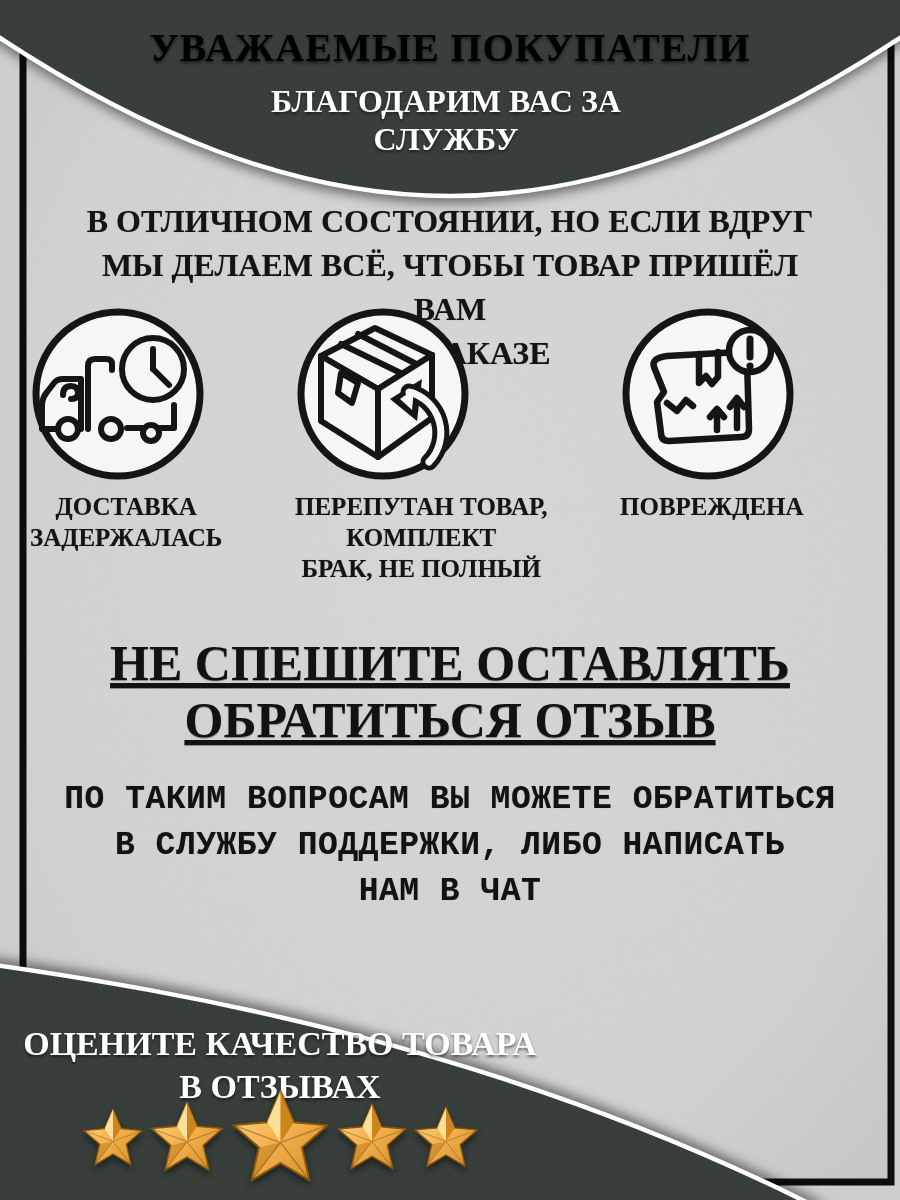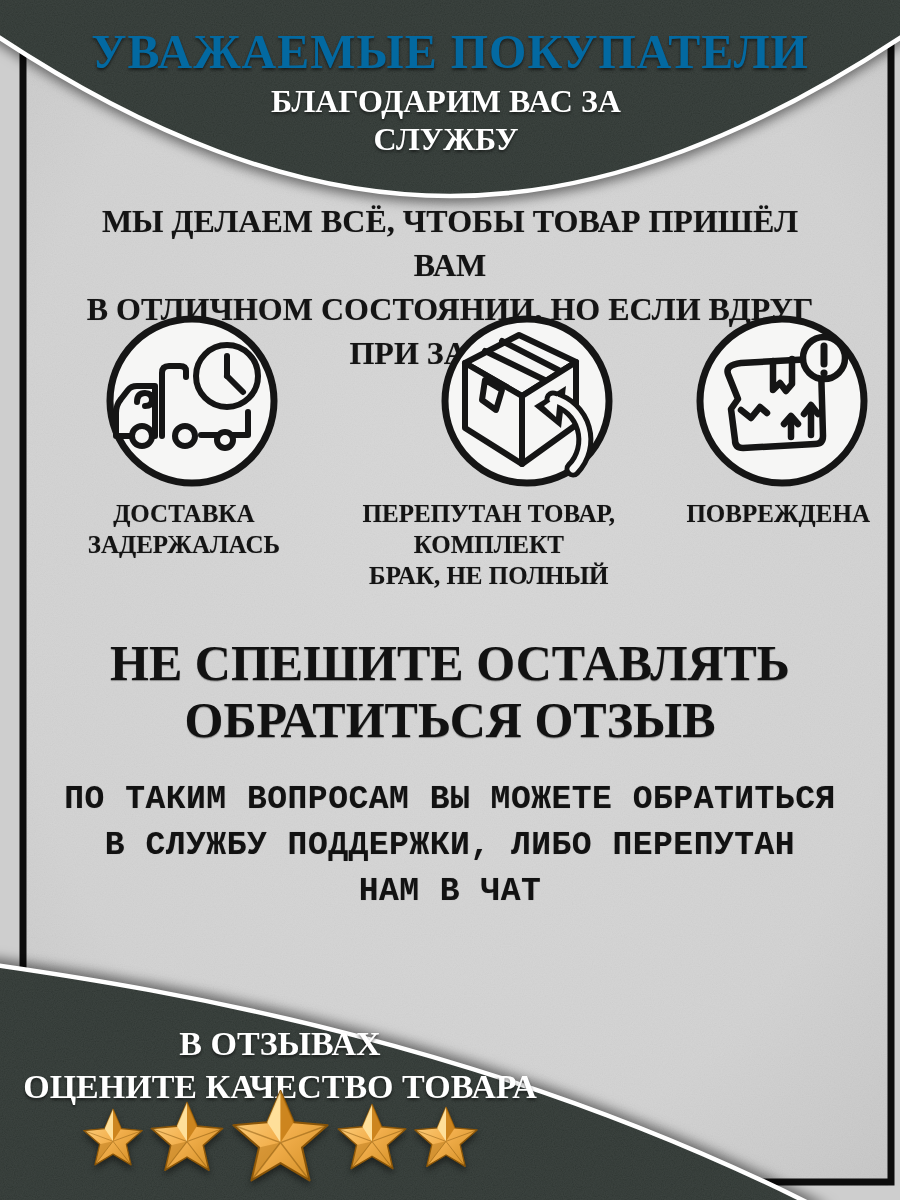--- a/index.html
+++ b/index.html
@@ -8,46 +8,47 @@
     background:#cecece;
     font-family:"Liberation Serif","DejaVu Serif",serif;
     font-weight:700;
     -webkit-font-smoothing:antialiased;
   }
   .bg{position:absolute;left:0;top:0;width:900px;height:1200px;}
   .abs{position:absolute;text-align:center;}
   .line{display:block;}
   .title{
     left:0;width:900px;top:24px;
-    font-size:48px;letter-spacing:1px;color:#0369a1;
+    font-size:40px;letter-spacing:1px;color:#000000;
     text-shadow:0 2px 3px rgba(0,0,0,.55);
   }
   .subtitle{
     left:0;width:892px;top:82px;
     font-size:32px;line-height:38px;color:#ffffff;
     text-shadow:0 2px 3px rgba(0,0,0,.5);
   }
   .intro{
     left:70px;width:760px;top:199px;
     font-size:32px;line-height:44px;color:#141414;
     text-shadow:0 0 1px rgba(0,0,0,.3);
   }
-  .issue-col{position:absolute;top:313px;display:flex;flex-direction:column;align-items:flex-end;}
+  .issue-col{position:absolute;top:306px;display:flex;flex-direction:column;align-items:flex-start;}
   .issue-col .icon-wrap{width:176px;height:176px;}
   .issue-col .label{
     margin-top:9px;font-size:25px;line-height:31px;color:#141414;text-align:center;
     text-shadow:0 0 1px rgba(0,0,0,.3);
   }
   .col1{left:30px;width:250px;}
   .col2{left:295px;width:320px;}
   .col3{left:620px;width:250px;}
   .heading{
     left:60px;width:780px;top:635px;
     font-size:50px;line-height:57px;color:#121212;
     text-shadow:0 1px 1px rgba(0,0,0,.35);
+    text-decoration:underline;
   }
   .support{
     left:50px;width:800px;top:777px;
     font-size:33px;line-height:46px;letter-spacing:.5px;color:#121212;
     text-shadow:0 0 1px rgba(0,0,0,.3);
     font-family:Liberation Mono, monospace;
   }
   .footer-text{
     left:0;width:560px;top:1022px;
     font-size:34px;line-height:43px;color:#ffffff;
@@ -121,22 +122,22 @@
   </g>
 </svg>
 
 <div class="abs title">УВАЖАЕМЫЕ ПОКУПАТЕЛИ</div>
 <div class="abs subtitle">
   <span class="line">БЛАГОДАРИМ ВАС ЗА</span>
   <span class="line">СЛУЖБУ</span>
 </div>
 
 <div class="abs intro">
+  <span class="line">В ОТЛИЧНОМ СОСТОЯНИИ, НО ЕСЛИ ВДРУГ</span>
   <span class="line">МЫ ДЕЛАЕМ ВСЁ, ЧТОБЫ ТОВАР ПРИШЁЛ ВАМ</span>
-  <span class="line">В ОТЛИЧНОМ СОСТОЯНИИ, НО ЕСЛИ ВДРУГ</span>
   <span class="line">ПРИ ЗАКАЗЕ</span>
 </div>
 
 <div class="issue-col col1">
   <div class="icon-wrap">
     <svg viewBox="0 0 176 176" width="176" height="176">
       <circle cx="88" cy="88" r="82" fill="#f6f6f5" stroke="#151515" stroke-width="7"></circle>
       <g stroke="#151515" stroke-width="6" fill="none" stroke-linecap="round" stroke-linejoin="round">
         <path d="M 12 123 V 100 Q 12 92 17 86 L 24 77 Q 27 73 33 73 L 51 73 V 123 Z" fill="#f6f6f5"></path>
         <path d="M 33 89 Q 33 80 41 80 Q 48 80 48 87 Q 48 93 41 93"></path>
@@ -205,27 +206,27 @@
   </div>
 </div>
 
 <div class="abs heading">
   <span class="line">НЕ СПЕШИТЕ ОСТАВЛЯТЬ</span>
   <span class="line">ОБРАТИТЬСЯ ОТЗЫВ</span>
 </div>
 
 <div class="abs support">
   <span class="line">ПО ТАКИМ ВОПРОСАМ ВЫ МОЖЕТЕ ОБРАТИТЬСЯ</span>
-  <span class="line">В СЛУЖБУ ПОДДЕРЖКИ, ЛИБО ПЕРЕПУТАН</span>
+  <span class="line">В СЛУЖБУ ПОДДЕРЖКИ, ЛИБО НАПИСАТЬ</span>
   <span class="line">НАМ В ЧАТ</span>
 </div>
 
 <div class="abs footer-text">
+  <span class="line">ОЦЕНИТЕ КАЧЕСТВО ТОВАРА</span>
   <span class="line">В ОТЗЫВАХ</span>
-  <span class="line">ОЦЕНИТЕ КАЧЕСТВО ТОВАРА</span>
 </div>
 
 <div class="stars">
   <svg class="star st1" viewBox="0 0 100 100">
     <polygon points="50,2 62.9,32.2 95.7,35.2 70.9,56.8 78.2,88.8 50,72 21.8,88.8 29.1,56.8 4.3,35.2 37.1,32.2" fill="url(#goldGrad)" stroke="#8a5508" stroke-width="2" stroke-linejoin="round"></polygon>
     <polygon points="50,2 37.1,32.2 50,52" fill="#ffe3a1" opacity="0.9"></polygon>
     <polygon points="50,2 62.9,32.2 50,52" fill="#c57d15" opacity="0.85"></polygon>
     <polygon points="21.8,88.8 29.1,56.8 50,52" fill="#a96b10" opacity="0.4"></polygon>
     <g stroke="#7a4c06" stroke-width="1.4" opacity="0.45">
         <path d="M50,52 95.7,35.2 M50,52 78.2,88.8 M50,52 21.8,88.8 M50,52 4.3,35.2"></path>

